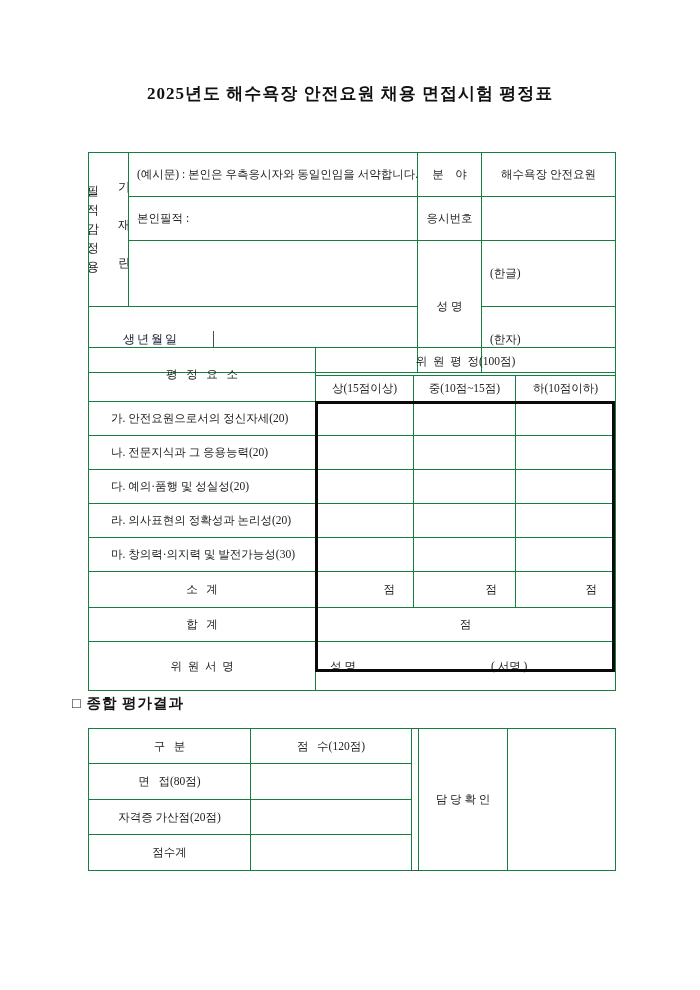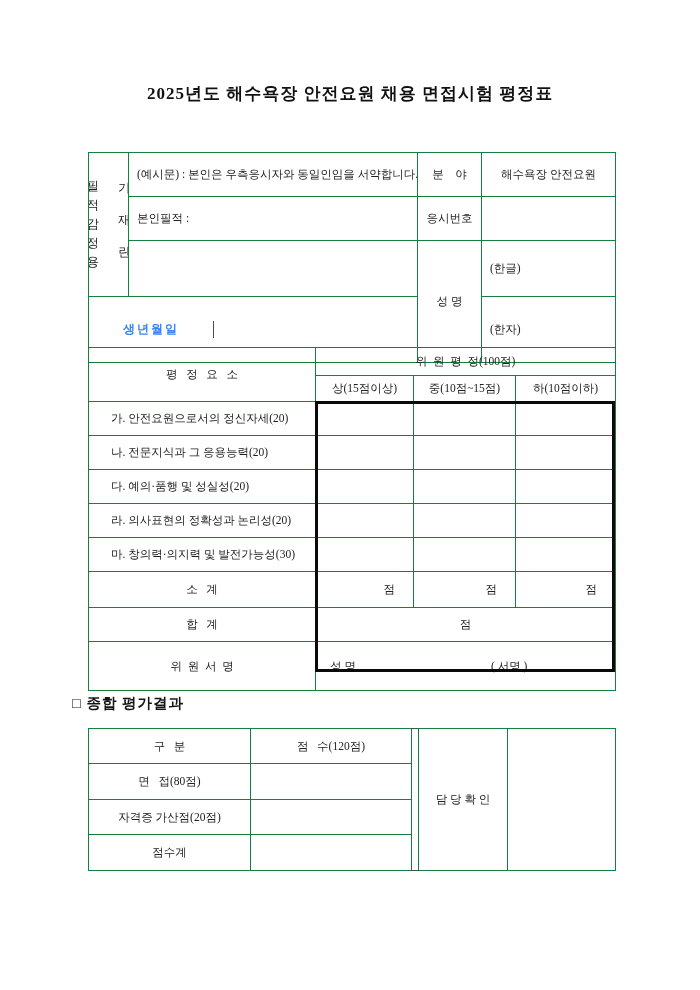--- a/index.html
+++ b/index.html
@@ -16,21 +16,21 @@
   table{border-collapse:collapse;table-layout:fixed;}
   td{border:1px solid #15803d;font-size:11.5px;text-align:center;vertical-align:middle;
      padding:0;overflow:hidden;white-space:pre;color:#222;}
   .tl{text-align:left;padding-left:8px;}
   .tl12{text-align:left;padding-left:22px;}
   .tr18{text-align:right;padding-right:18px;}
   
   .vwrap{display:flex;justify-content:center;align-items:center;height:100%;}
   .vcol{width:14px;word-break:break-all;white-space:normal;font-size:12.5px;
         line-height:19px;text-align:center;}
-  .vcol2{line-height:32px;margin-top:-9px;margin-left:19px;}
+  .vcol2{line-height:38px;margin-top:-9px;margin-left:19px;}
   .split{display:flex;width:100%;height:100%;align-items:stretch;}
   .split .c1{width:124px;border-right:1px solid #4d4d4d;display:flex;align-items:center;justify-content:center;}
   .split .c2{flex:1;}
   .birth{letter-spacing:2px;font-size:12px;}
   
   .thick-overlay{border:3px solid #0a0a0a;box-sizing:border-box;pointer-events:none;}
   .sigcell{position:relative;text-align:left;}
   .signame{position:absolute;left:14px;top:50%;transform:translateY(-50%);}
   .sigsign{position:absolute;left:175px;top:50%;transform:translateY(-50%);}
   .heading2{font-size:14.5px;font-weight:bold;letter-spacing:1px;color:#151515;}
@@ -66,21 +66,21 @@
     <td></td>
   </tr>
   <tr style="height:45px">
     <td></td>
     <td rowspan="2">성 명</td>
     <td class="tl">(한글)</td>
   </tr>
   <tr style="height:40px">
     <td colspan="2">
       <div class="split">
-        <div class="c1 birth" style="color: #3b82f6; font-weight: bold;">생년월일</div>
+        <div class="c1 birth" style="color: #0f172a;">생년월일</div>
         <div class="c2"></div>
       </div>
     </td>
     <td class="tl">(한자)</td>
   </tr>
 </tbody>
   </table>
 
 <div class="abs" style="left:88px;top:347px;width:527px;height:325px;">
   <table style="width:527px;">

